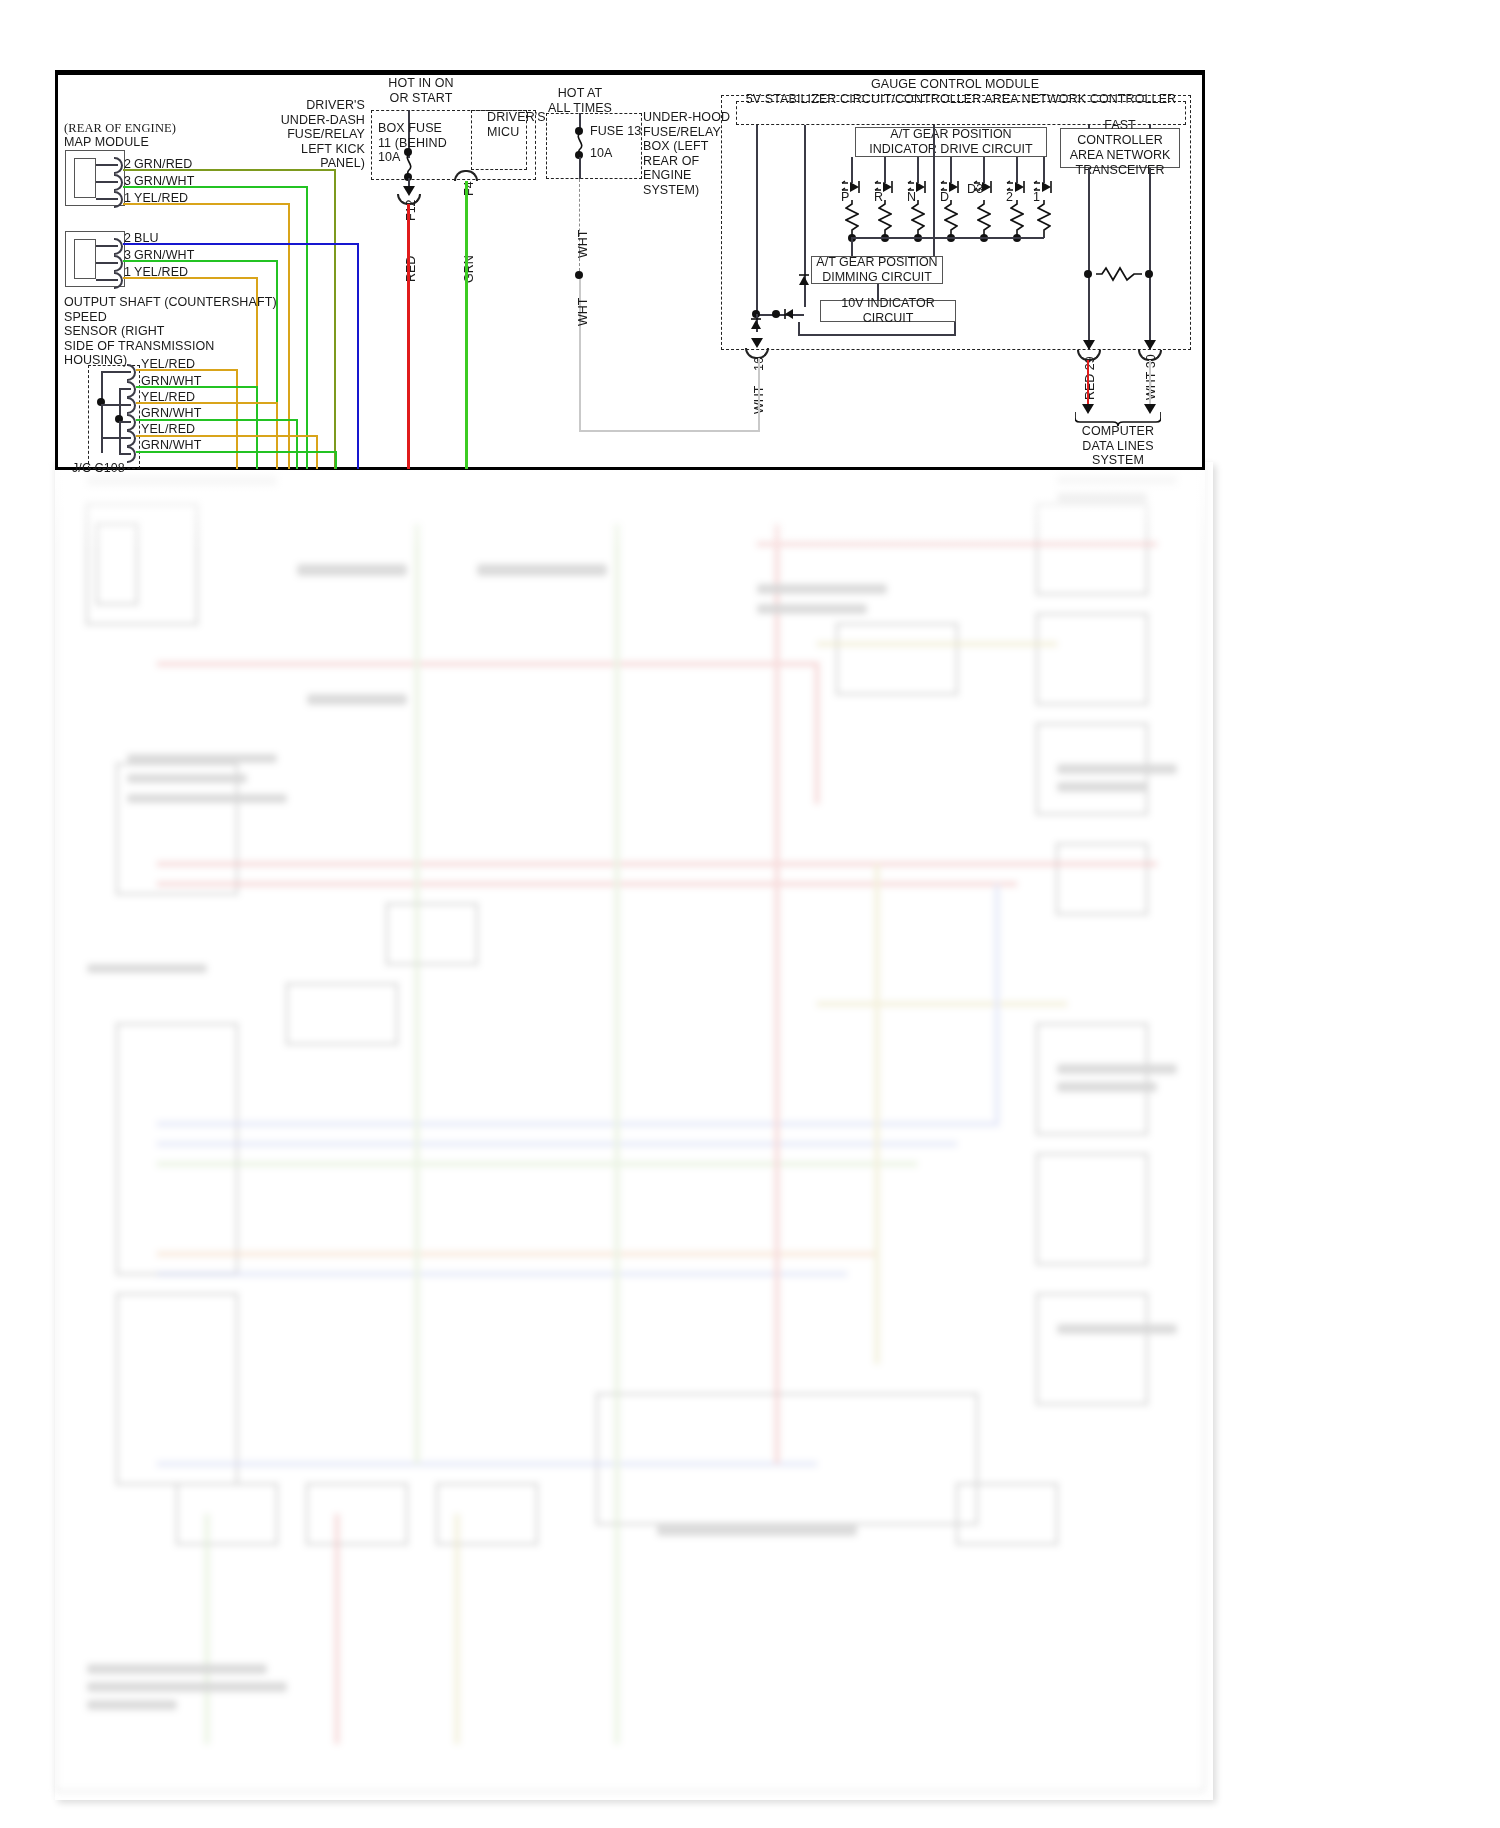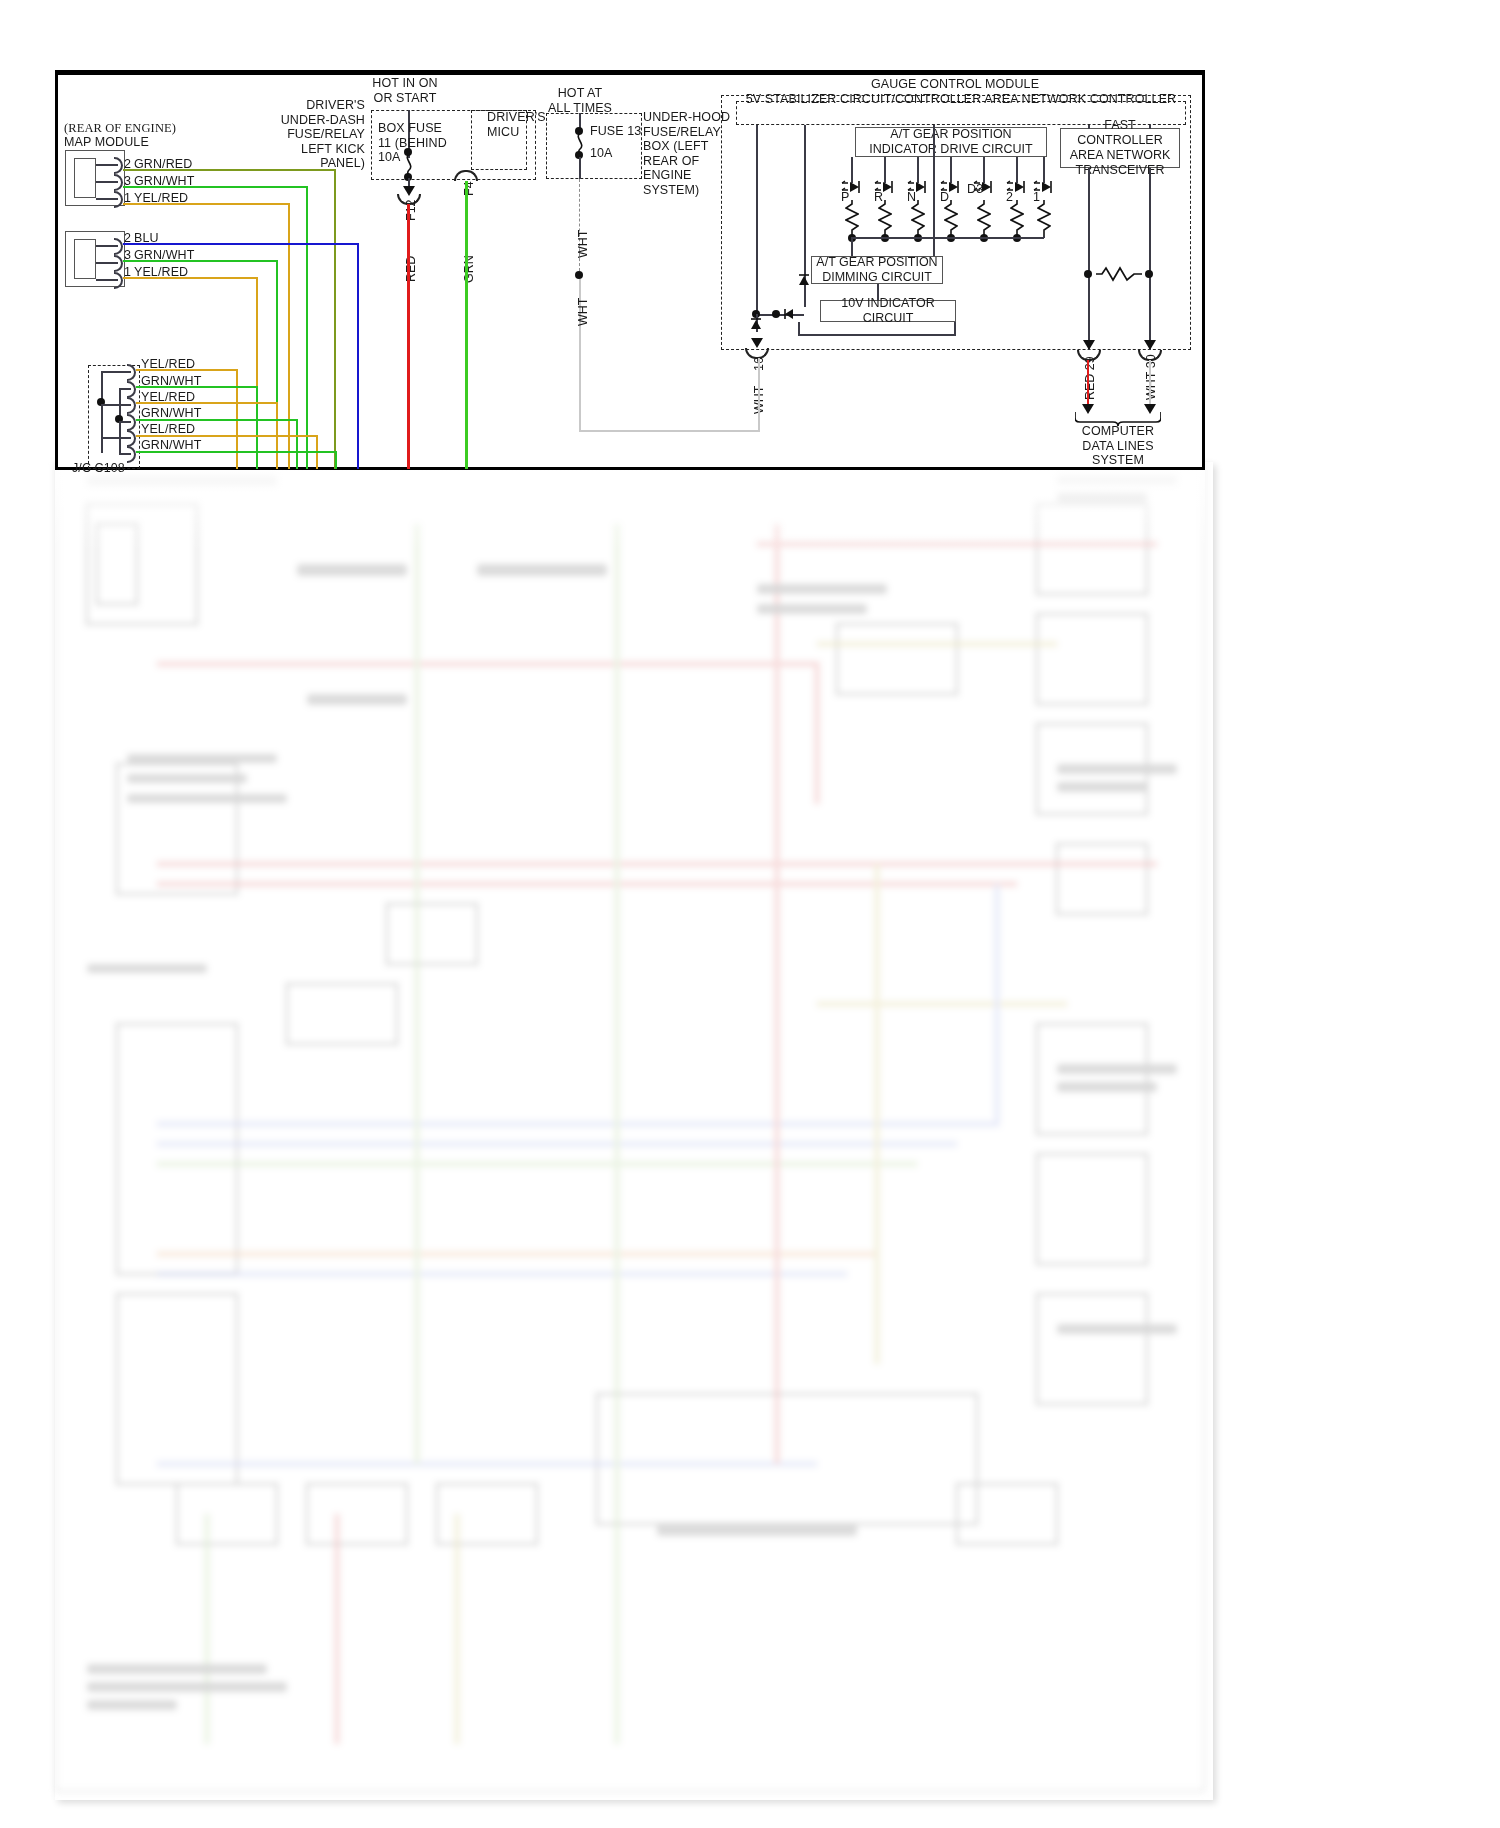--- a/index.html
+++ b/index.html
@@ -187,20 +187,25 @@
 
   <div class="wire h" style="left:123px;top:243px;width:236px;background:#1717cf;height:2.4px;"></div>
   <div class="wire v" style="left:357px;top:243px;height:226px;background:#1717cf;width:2.4px;"></div>
 
   <div class="wire h" style="left:123px;top:260px;width:155px;background:#23c323;height:2.4px;"></div>
   <div class="wire v" style="left:276px;top:260px;height:209px;background:#23c323;width:2.4px;"></div>
 
   <div class="wire h" style="left:123px;top:277px;width:135px;background:#d9a41a;height:2.4px;"></div>
   <div class="wire v" style="left:256px;top:277px;height:192px;background:#d9a41a;width:2.4px;"></div>
 
+  <div class="lbl" style="left:64px;top:295px;">OUTPUT SHAFT (COUNTERSHAFT)
+SPEED
+SENSOR (RIGHT
+SIDE OF TRANSMISSION
+HOUSING)</div>
 
   <div class="dbox" style="left:88px;top:365px;width:52px;height:104px;border-width:1.5px;"></div>
   <div class="lbl" style="left:72px;top:461px;">J/C C108</div>
 
   <div class="wire thin v" style="left:101px;top:371px;height:82px;"></div>
   <div class="wire thin v" style="left:119px;top:388px;height:65px;"></div>
   <div class="dot" style="left:97px;top:398px;"></div>
   <div class="dot" style="left:115px;top:415px;"></div>
 
   <div class="wire thin h" style="left:101px;top:371px;width:30px;"></div>
@@ -232,21 +237,21 @@
   <div class="lbl" style="left:141px;top:422px;">YEL/RED</div>
   <div class="wire h" style="left:136px;top:435px;width:182px;background:#d9a41a;height:2.4px;"></div>
   <div class="wire v" style="left:316px;top:435px;height:34px;background:#d9a41a;width:2.4px;"></div>
 
   <div class="wire thin h" style="left:119px;top:453px;width:12px;"></div>
   <div class="pin" style="left:127px;top:446px;"></div>
   <div class="lbl" style="left:141px;top:438px;">GRN/WHT</div>
   <div class="wire h" style="left:136px;top:451px;width:201px;background:#23c323;height:2.4px;"></div>
   <div class="wire v" style="left:335px;top:451px;height:18px;background:#23c323;width:2.4px;"></div>
 
-  <div class="lbl c" style="left:335px;top:76px;width:140px;">HOT IN ON
+  <div class="lbl c" style="left:351px;top:76px;width:140px;">HOT IN ON
 OR START</div>
   <div class="lbl r" style="left:275px;top:98px;width:90px;">DRIVER'S
 UNDER-DASH
 FUSE/RELAY
 LEFT KICK
 PANEL)</div>
 
   <div class="dbox" style="left:371px;top:110px;width:165px;height:70px;"></div>
 
   <div class="dbox" style="left:471px;top:110px;width:56px;height:60px;"></div>

